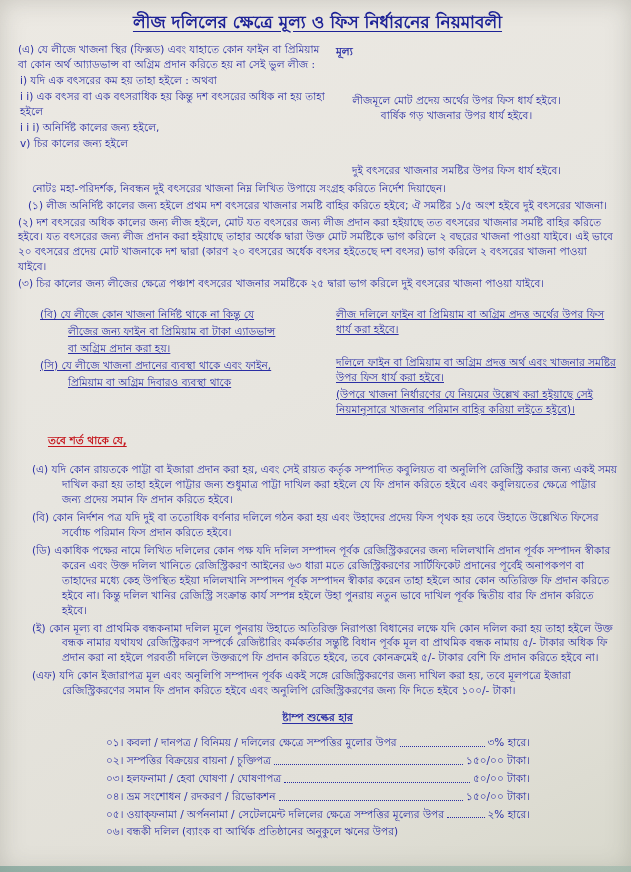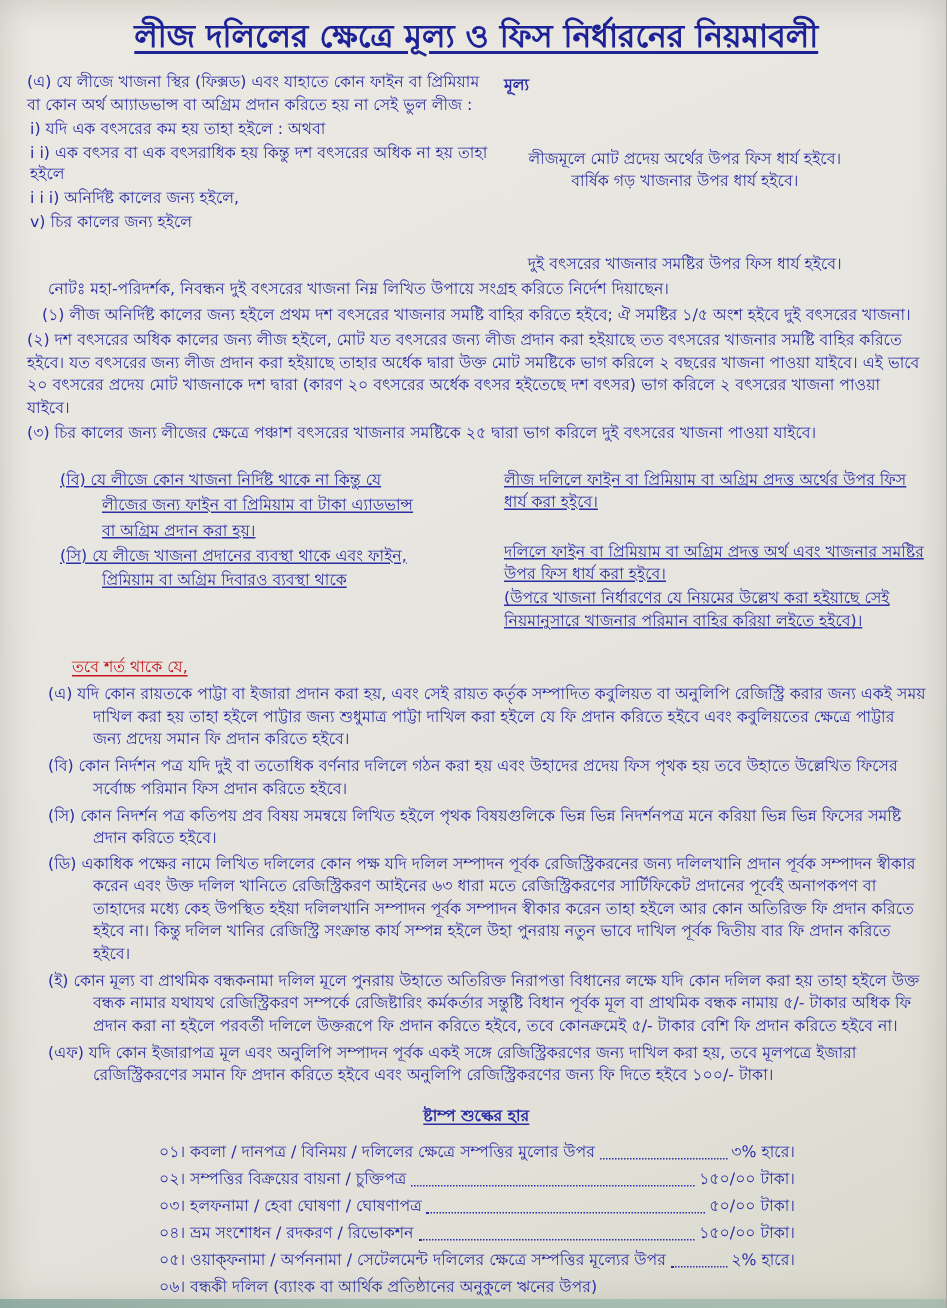--- a/index.html
+++ b/index.html
@@ -17,21 +17,21 @@
   }
   .page::after{
     content:"";position:absolute;left:0;right:0;bottom:0;height:6px;
     background:linear-gradient(90deg,#5d8f84,#7aa79b 40%,#93b3a6);
     opacity:.55;
   }
   .inner{padding:8px 14px 0 18px;}
   h1.title{
     margin:2px 30px 8px 30px;
     text-align:center;
-    font-size:21px;
+    font-size:17px;
     font-weight:bold;
     color:#1d2296;
     text-decoration:underline;
     text-underline-offset:3px;
   }
   .two-col{display:flex;}
   .col-left{width:308px;flex:0 0 308px;}
   .col-right{flex:1;padding-left:10px;}
   .col-head{text-align:center;font-weight:bold;margin:2px 0 4px 0;}
   .col-right .col-head{text-align:left;margin-right:60px;}
@@ -43,23 +43,23 @@
   .note{margin:3px 0 2px 14px;}
   .rule{margin:1px 0 2px 0;padding-left:40px;text-indent:-30px;}
   .rule.flush{padding-left:0;text-indent:0;}
   .sec2{display:flex;margin-top:16px;}
   .sec2 .col-left{padding-left:22px;box-sizing:border-box;}
   .sec2 p{margin:0 0 2px 0;text-decoration:underline;}
   .sec2 .cont{margin-left:28px;}
   .sec2 .col-right p{margin:0 0 2px 0;}
   .gap-m{height:16px;}
   .red-head{
-    margin:14px 0 3px 30px;
+    margin:14px 0 15px 30px;
     color:#c5161d;
-    font-weight:normal;
+    font-weight:bold;
     text-decoration:underline;
     text-underline-offset:2px;
   }
   .prov{margin:0 0 3px 0;padding-left:44px;text-indent:-30px;}
   .stamp-head{
     text-align:center;margin:12px 0 10px 0;font-weight:bold;
     text-decoration:underline;text-underline-offset:2px;
   }
   .rate-row{display:flex;align-items:flex-end;margin:0 0 3px 88px;width:424px;}
   .rate-row .lbl{white-space:nowrap;}
@@ -108,21 +108,20 @@
         <p>লীজ দলিলে ফাইন বা প্রিমিয়াম বা অগ্রিম প্রদত্ত অর্থের উপর ফিস ধার্য করা হইবে।</p>
         <div class="gap-m"></div>
         <p>দলিলে ফাইন বা প্রিমিয়াম বা অগ্রিম প্রদত্ত অর্থ এবং খাজনার সমষ্টির উপর ফিস ধার্য করা হইবে।</p>
         <p>(উপরে খাজনা নির্ধারণের যে নিয়মের উল্লেখ করা হইয়াছে সেই নিয়মানুসারে খাজনার পরিমান বাহির করিয়া লইতে হইবে)।</p>
       </div>
     </div>
 
     <div class="red-head">তবে শর্ত থাকে যে,</div>
     <p class="prov">(এ) যদি কোন রায়তকে পাট্টা বা ইজারা প্রদান করা হয়, এবং সেই রায়ত কর্তৃক সম্পাদিত কবুলিয়ত বা অনুলিপি  রেজিস্ট্রি করার জন্য একই সময় দাখিল করা হয় তাহা হইলে পাট্টার জন্য শুধুমাত্র পাট্টা দাখিল করা হইলে যে ফি প্রদান করিতে হইবে এবং কবুলিয়তের ক্ষেত্রে পাট্টার জন্য প্রদেয় সমান ফি প্রদান করিতে হইবে।</p>
     <p class="prov">(বি) কোন নির্দশন পত্র যদি দুই বা ততোধিক বর্ণনার দলিলে গঠন করা হয় এবং উহাদের প্রদেয় ফিস পৃথক হয় তবে উহাতে উল্লেখিত ফিসের সর্বোচ্চ পরিমান ফিস প্রদান করিতে হইবে।</p>
-    <p class="prov">(সি) কোন নিদর্শন পত্র কতিপয় প্রব বিষয় সমন্বয়ে লিখিত হইলে পৃথক বিষয়গুলিকে ভিন্ন ভিন্ন নিদর্শনপত্র মনে করিয়া ভিন্ন ভিন্ন ফিসের সমষ্টি প্রদান করিতে হইবে।</p>
     <p class="prov">(ডি) একাধিক পক্ষের নামে লিখিত দলিলের কোন পক্ষ যদি দলিল সম্পাদন পূর্বক রেজিস্ট্রিকরনের জন্য দলিলখানি প্রদান পূর্বক সম্পাদন স্বীকার করেন এবং উক্ত দলিল খানিতে রেজিস্ট্রিকরণ আইনের ৬৩ ধারা মতে রেজিস্ট্রিকরণের সার্টিফিকেট প্রদানের পূর্বেই অনাপকপণ বা তাহাদের মধ্যে কেহ উপস্থিত হইয়া দলিলখানি সম্পাদন পূর্বক সম্পাদন স্বীকার করেন তাহা হইলে আর কোন অতিরিক্ত ফি প্রদান করিতে হইবে না। কিন্তু দলিল খানির রেজিস্ট্রি সংক্রান্ত কার্য সম্পন্ন হইলে উহা পুনরায় নতুন ভাবে দাখিল পূর্বক দ্বিতীয় বার ফি প্রদান করিতে হইবে।</p>
     <p class="prov">(ই) কোন মূল্য বা প্রাথমিক বন্ধকনামা দলিল মূলে পুনরায় উহাতে অতিরিক্ত নিরাপত্তা বিধানের লক্ষে যদি কোন দলিল করা হয় তাহা হইলে উক্ত বন্ধক নামার যথাযথ রেজিস্ট্রিকরণ সম্পর্কে রেজিষ্টারিং কর্মকর্তার সন্তুষ্টি বিধান পূর্বক মূল বা প্রাথমিক বন্ধক নামায় ৫/- টাকার অধিক ফি প্রদান করা না হইলে পরবর্তী দলিলে উক্তরূপে ফি প্রদান করিতে হইবে, তবে কোনক্রমেই ৫/- টাকার বেশি ফি প্রদান করিতে হইবে না।</p>
     <p class="prov">(এফ) যদি কোন ইজারাপত্র মূল এবং অনুলিপি সম্পাদন পূর্বক একই সঙ্গে রেজিস্ট্রিকরণের জন্য দাখিল করা হয়, তবে মূলপত্রে ইজারা রেজিস্ট্রিকরণের সমান ফি প্রদান করিতে হইবে এবং অনুলিপি রেজিস্ট্রিকরণের জন্য ফি দিতে হইবে ১০০/- টাকা।</p>
 
     <div class="stamp-head">ষ্টাম্প শুল্কের হার</div>
 
     <div class="rate-row">
       <span class="lbl">০১। কবলা / দানপত্র / বিনিময় / দলিলের ক্ষেত্রে সম্পত্তির মুলোর উপর</span>
       <span class="dots"></span>
       <span class="val">৩%  হারে।</span>

